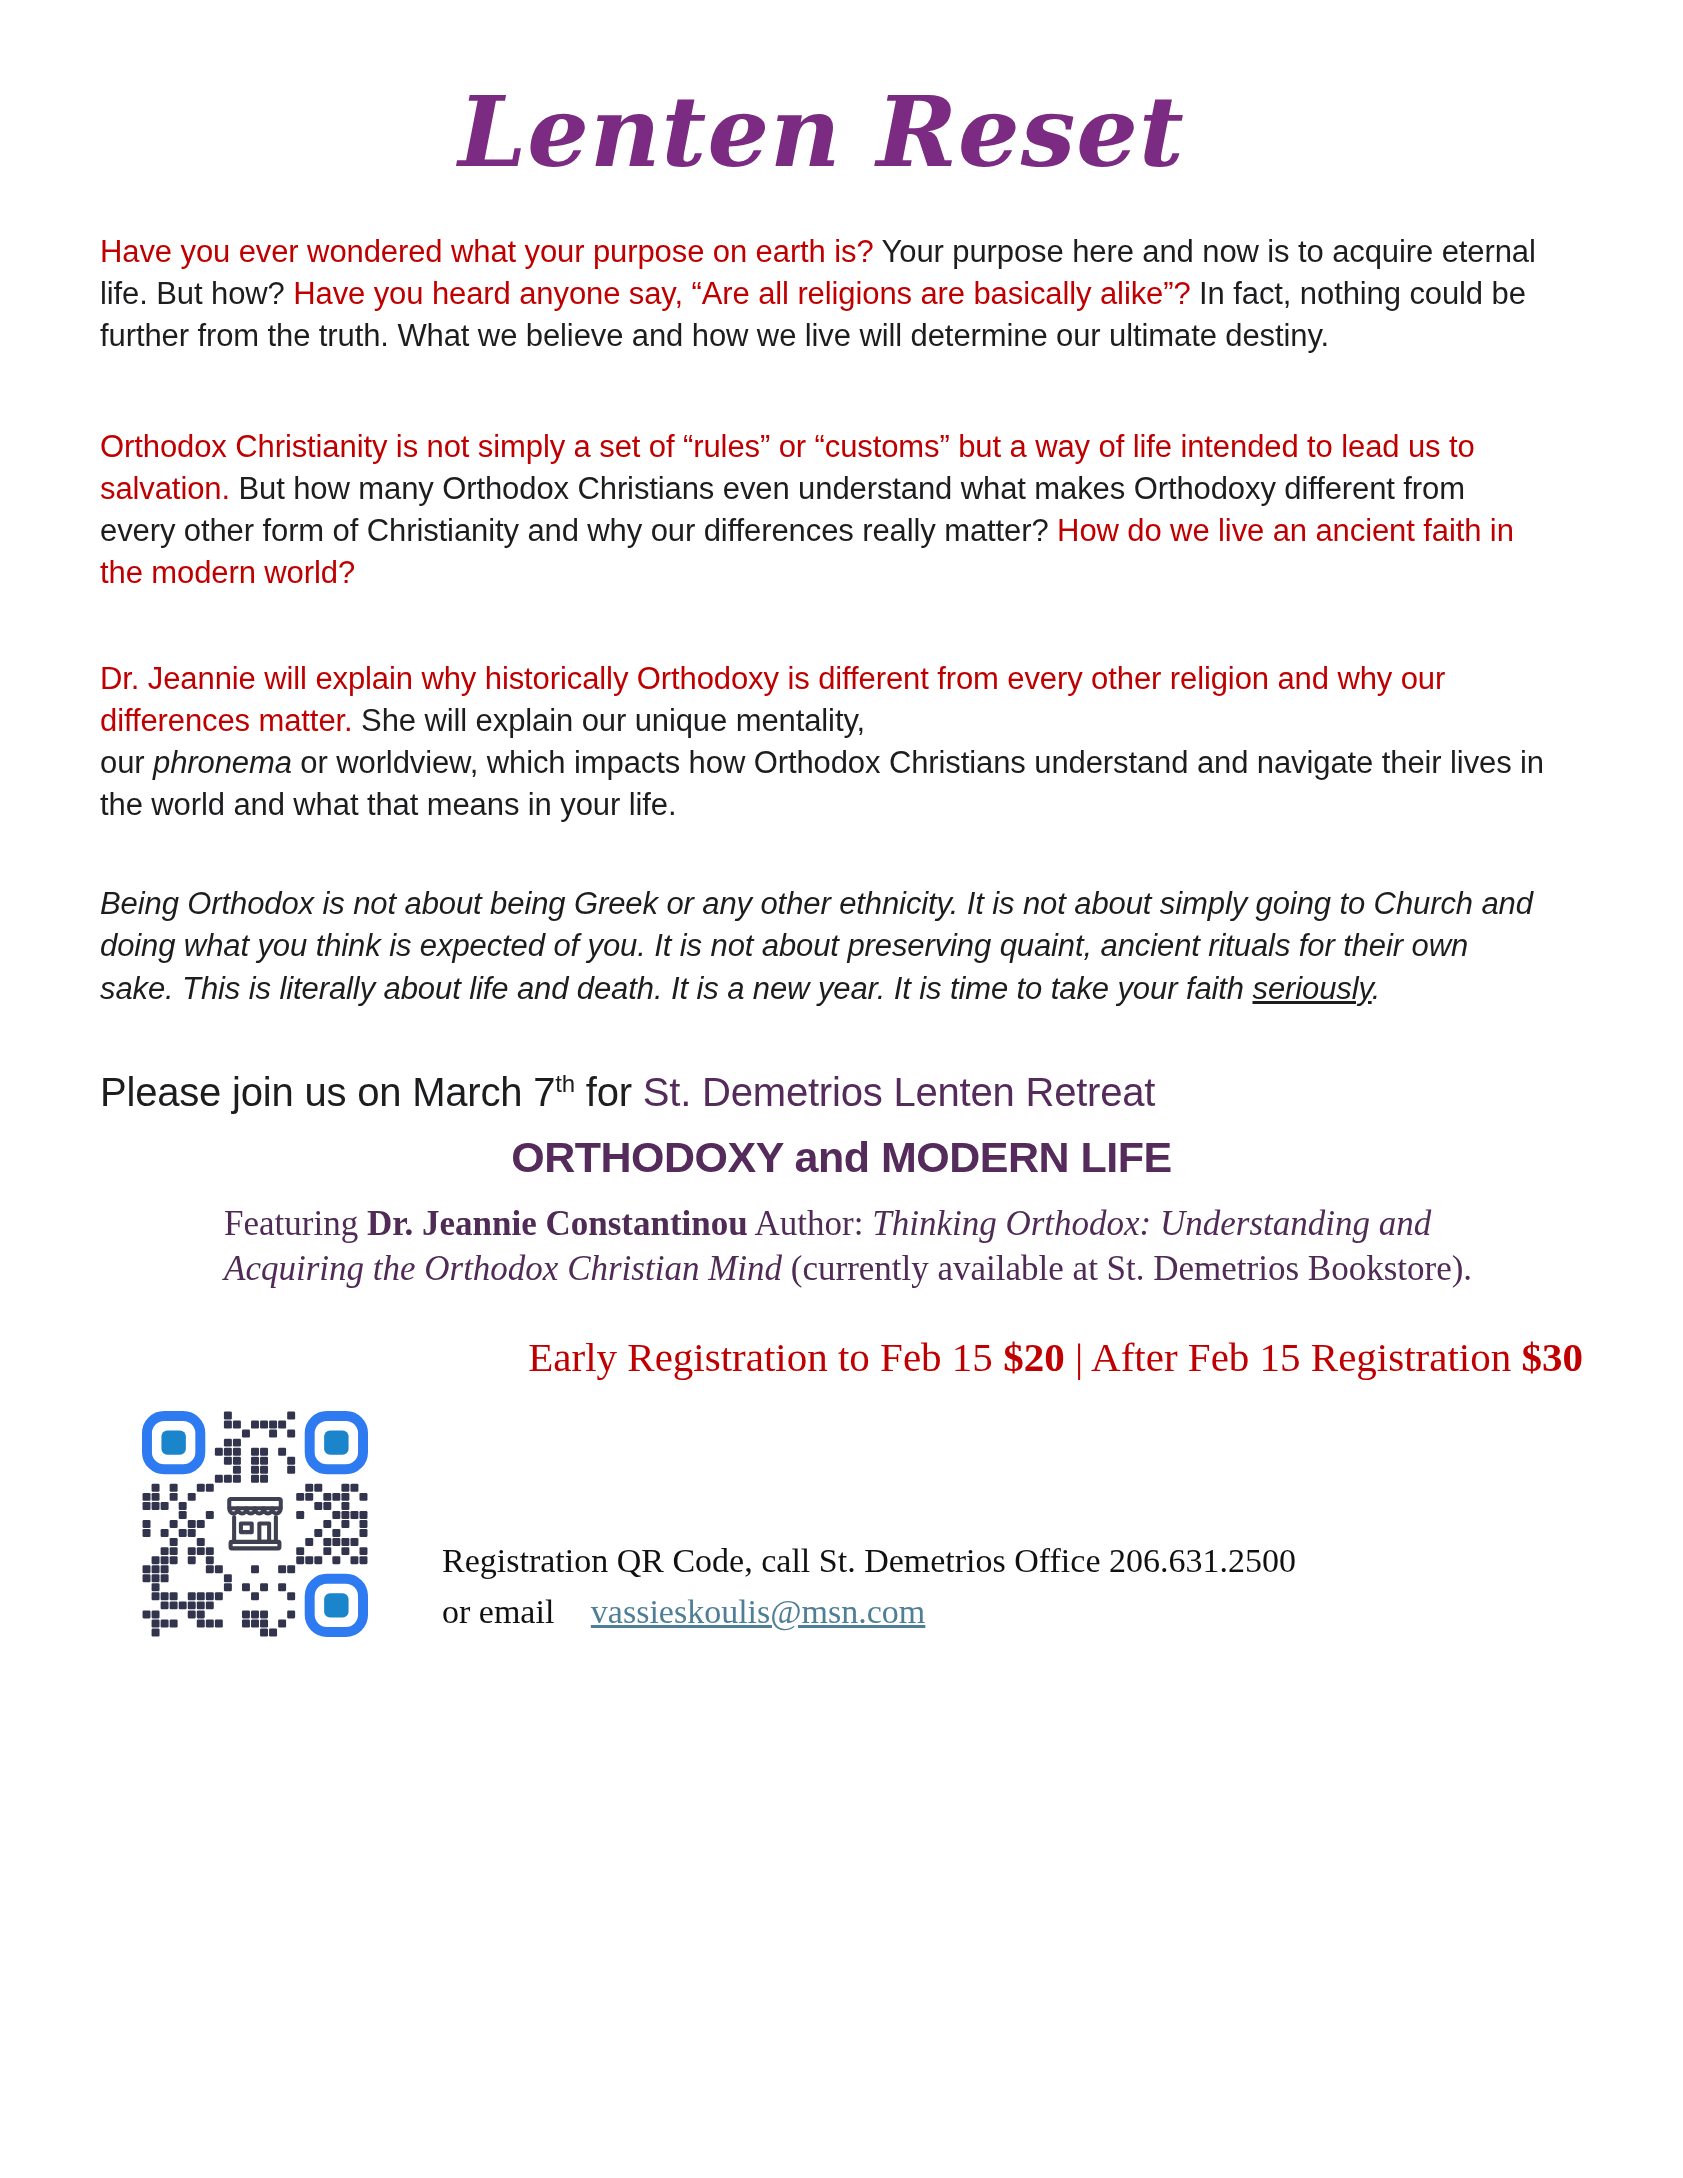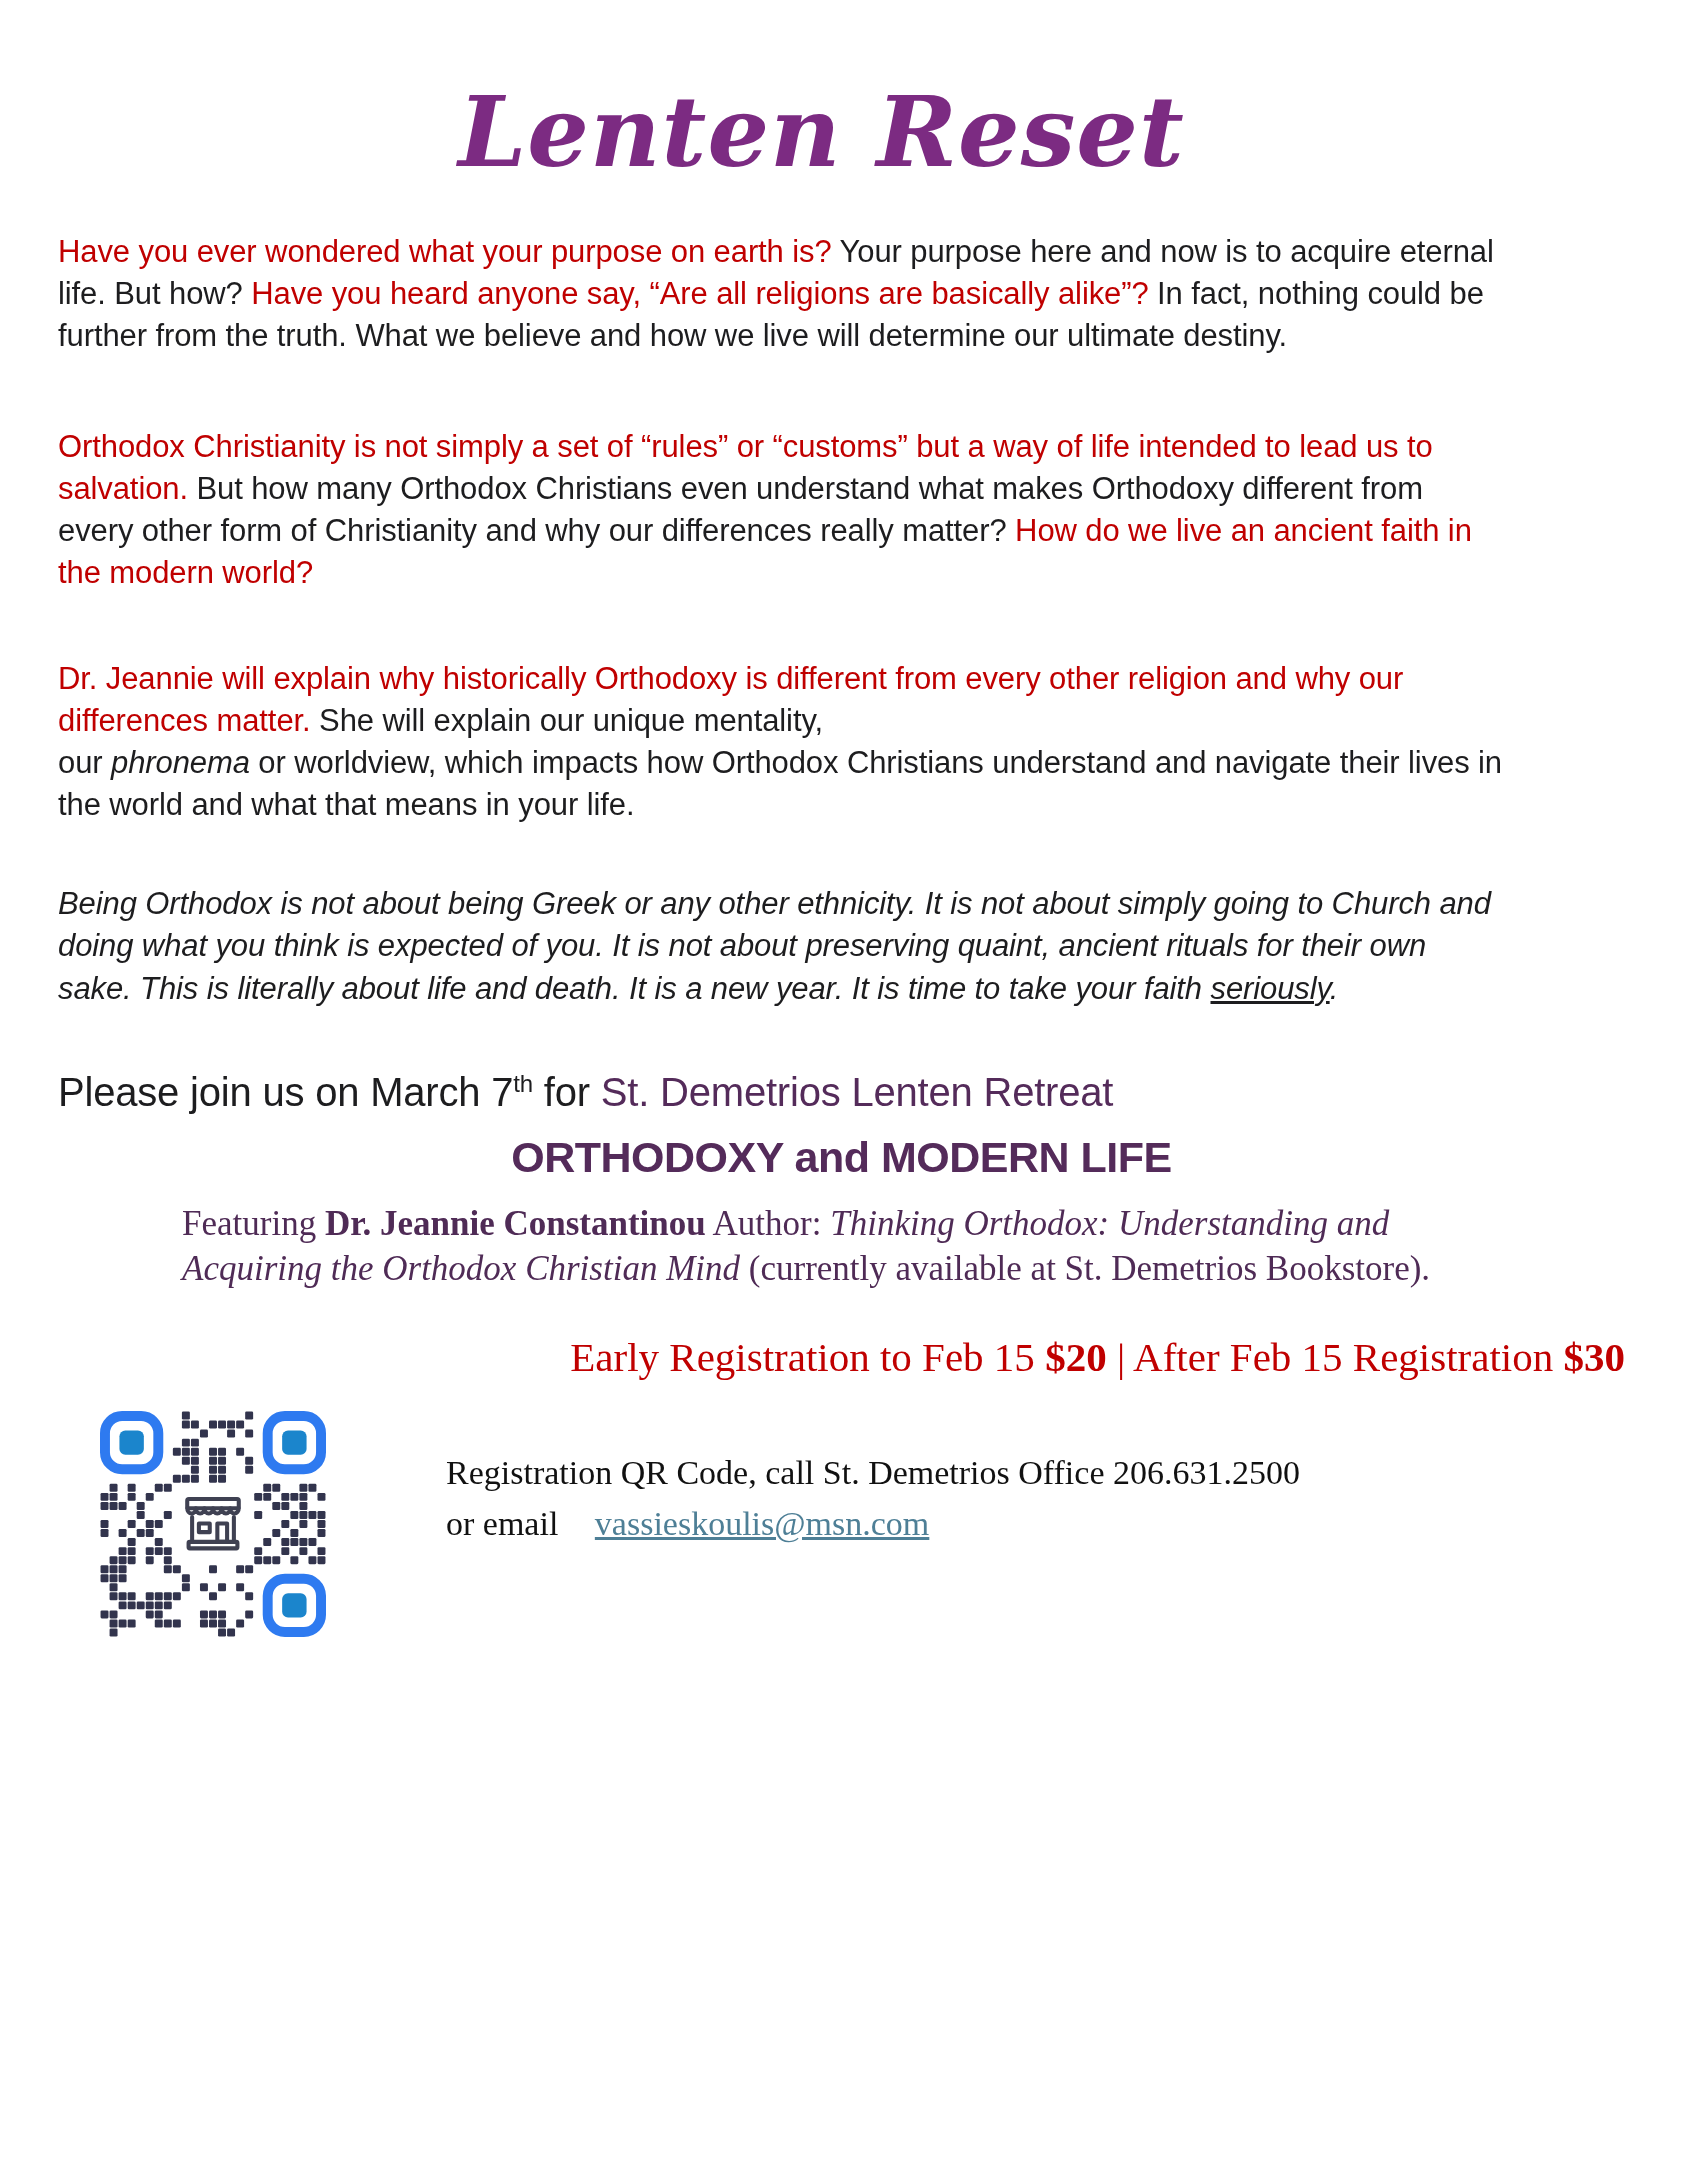--- a/index.html
+++ b/index.html
@@ -1,21 +1,21 @@
 <!DOCTYPE html>
 <html style="--title-purple: #7c2b82; --heading-purple: #542b5a; --featuring-purple: #4f2b56; --red: #c00000; --ink: #1d1d1f; --link-teal: #4e7f96; --qr-dark: #32344d; --qr-finder-outer: #2e7af0; --qr-finder-inner: #1b85cc; --qr-icon-stroke: #3f4152;"><head>
 <meta charset="utf-8">
 <style>
   html,body{margin:0;padding:0;}
   body{
     width:1683px;height:2178px;background:#ffffff;overflow:hidden;
     font-family:"Liberation Sans",sans-serif;
     -webkit-font-smoothing:antialiased;
   }
-  .page{padding:0 58px;box-sizing:border-box;}
+  .page{padding:0 100px;box-sizing:border-box;}
 
   .title{
     font-family:"DejaVu Serif",serif;
     font-style:italic;font-weight:bold;
     font-size:97px;line-height:1.15;
     color:var(--title-purple);
     text-align:center;margin:77px 40px 0 0;
     letter-spacing:1px;
   }
 
@@ -56,21 +56,21 @@
     margin:20px 0 0 124px;max-width:1267px;
     font-family:"Liberation Serif",serif;
     font-size:35px;line-height:1.28;color:var(--featuring-purple);
   }
   .pricing{
     margin-top:42px;text-align:right;
     font-family:"Liberation Serif",serif;
     font-size:41px;color:var(--red);
   }
   .qr-row{
-    margin-top:30px;display:flex;align-items:flex-start;gap:120px;
+    margin-top:30px;display:flex;align-items:flex-end;gap:74px;
   }
   .qr-box{width:226px;height:226px;margin-left:42px;flex:0 0 auto;}
   .contact{
     padding-top:36px;max-width:1069px;
     font-family:"Liberation Serif",serif;
     font-size:34px;line-height:1.5;color:#111111;
   }
 </style>
 </head>
 <body>

